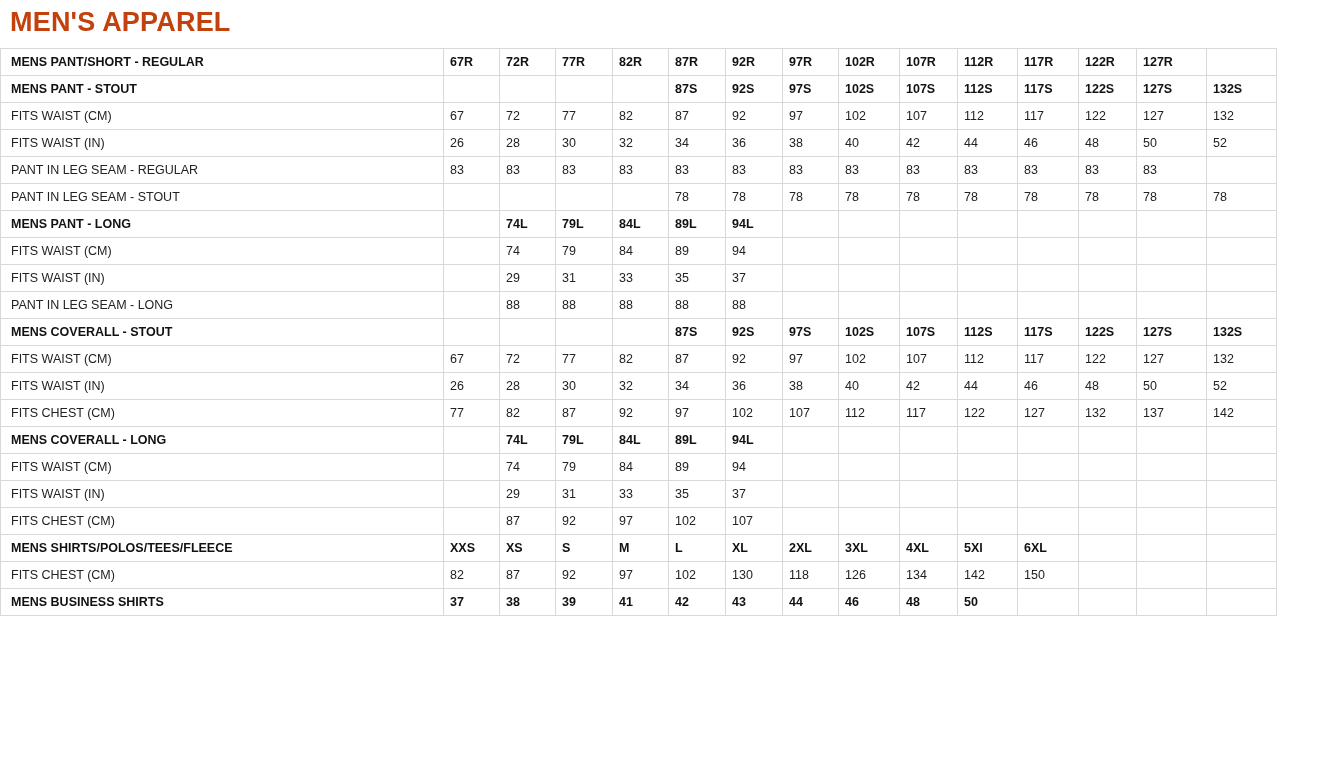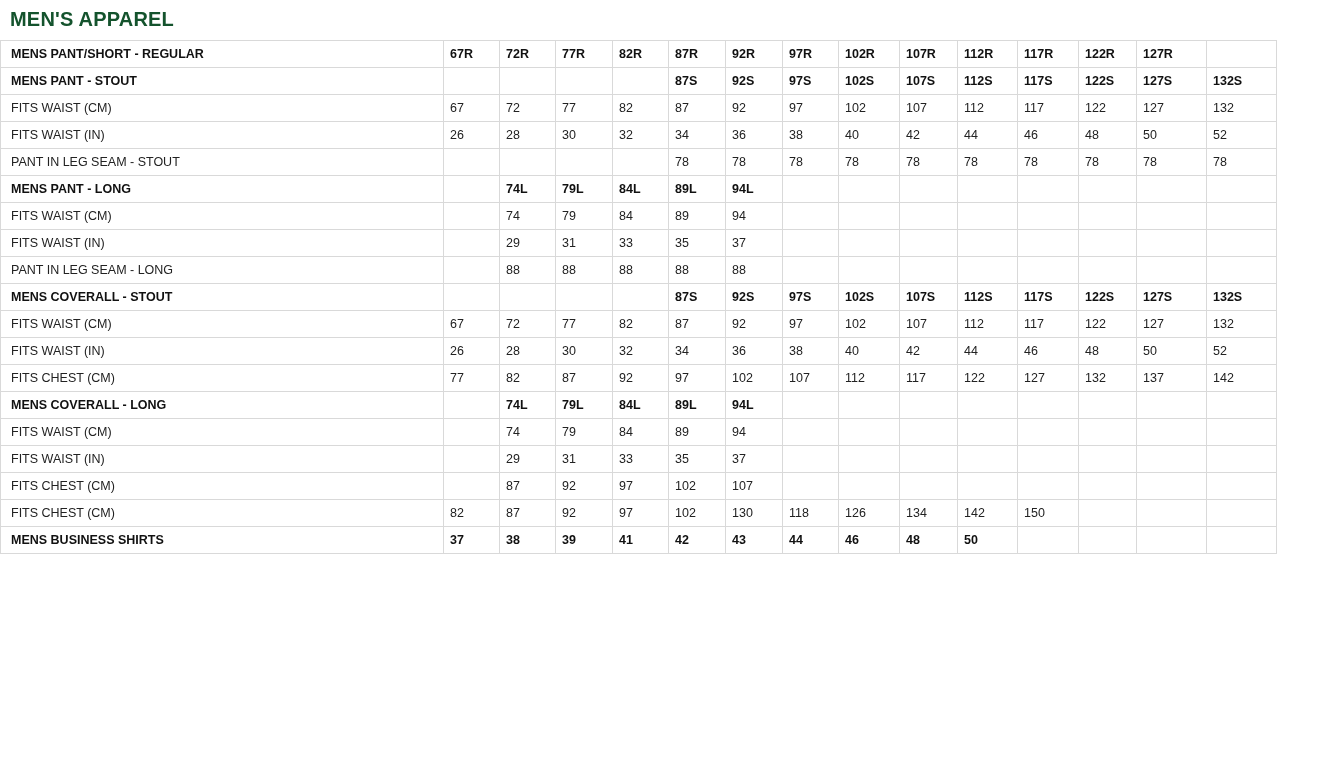--- a/index.html
+++ b/index.html
@@ -10,23 +10,23 @@
     font-family: "Liberation Sans", sans-serif;
   }
   .page {
     width: 1331px;
     height: 760px;
     background: #ffffff;
     overflow: hidden;
     position: relative;
   }
   .title {
-    font-size: 20px;
+    font-size: 27px;
     font-weight: bold;
-    color: #14532d;
+    color: #c2410c;
     letter-spacing: 0.2px;
     padding: 8px 0 10px 10px;
     margin: 0;
     line-height: 1.1;
   }
   table.size-chart {
     border-collapse: collapse;
     width: 1116px;
     table-layout: fixed;
   }
@@ -142,20 +142,37 @@
           <td>38</td>
           <td>40</td>
           <td>42</td>
           <td>44</td>
           <td>46</td>
           <td>48</td>
           <td>50</td>
           <td>52</td>
         </tr>
         <tr>
+          <td class="label">PANT IN LEG SEAM - REGULAR</td>
+          <td>83</td>
+          <td>83</td>
+          <td>83</td>
+          <td>83</td>
+          <td>83</td>
+          <td>83</td>
+          <td>83</td>
+          <td>83</td>
+          <td>83</td>
+          <td>83</td>
+          <td>83</td>
+          <td>83</td>
+          <td>83</td>
+          <td></td>
+        </tr>
+        <tr>
           <td class="label">PANT IN LEG SEAM - STOUT</td>
           <td></td>
           <td></td>
           <td></td>
           <td></td>
           <td>78</td>
           <td>78</td>
           <td>78</td>
           <td>78</td>
           <td>78</td>
@@ -362,20 +379,37 @@
           <td>107</td>
           <td></td>
           <td></td>
           <td></td>
           <td></td>
           <td></td>
           <td></td>
           <td></td>
           <td></td>
         </tr>
+        <tr class="header-row">
+          <td class="label">MENS SHIRTS/POLOS/TEES/FLEECE</td>
+          <td>XXS</td>
+          <td>XS</td>
+          <td>S</td>
+          <td>M</td>
+          <td>L</td>
+          <td>XL</td>
+          <td>2XL</td>
+          <td>3XL</td>
+          <td>4XL</td>
+          <td>5Xl</td>
+          <td>6XL</td>
+          <td></td>
+          <td></td>
+          <td></td>
+        </tr>
         <tr>
           <td class="label">FITS CHEST (CM)</td>
           <td>82</td>
           <td>87</td>
           <td>92</td>
           <td>97</td>
           <td>102</td>
           <td>130</td>
           <td>118</td>
           <td>126</td>

